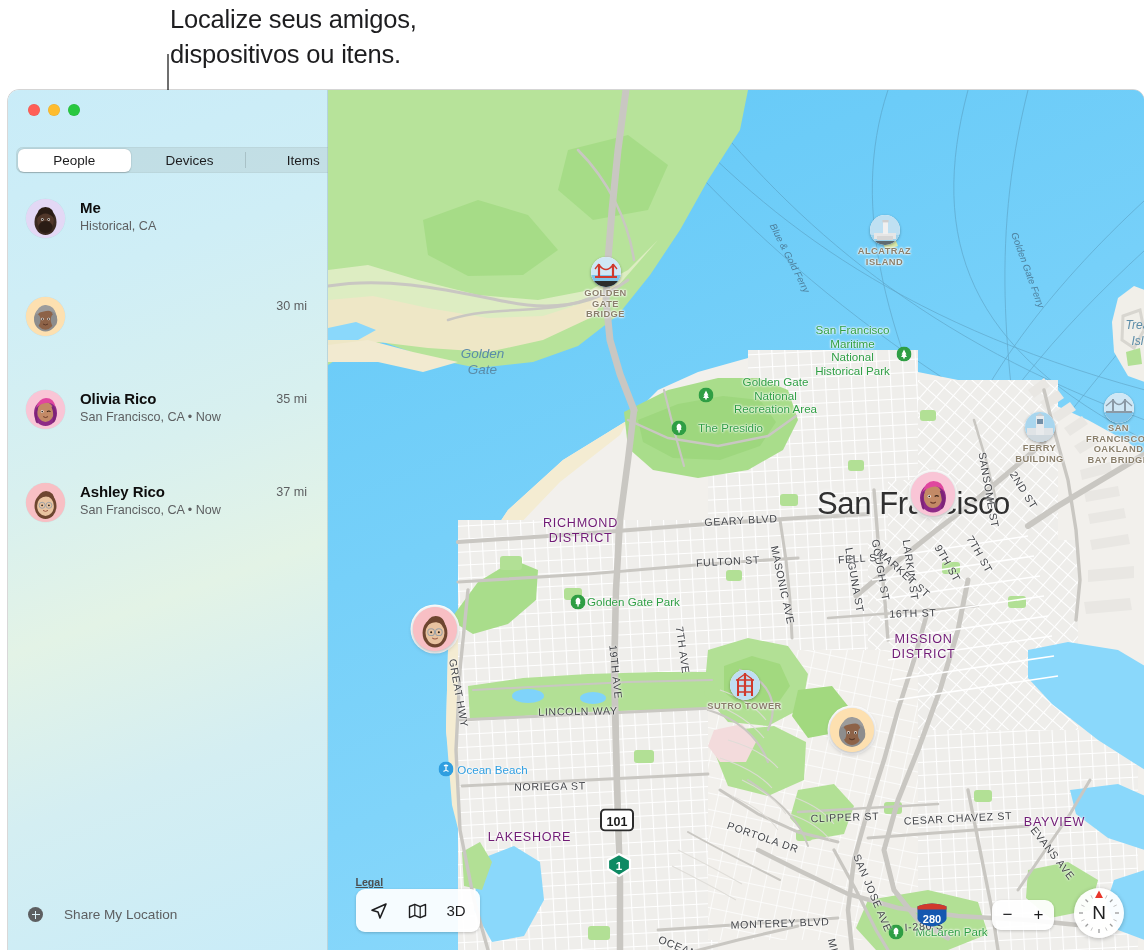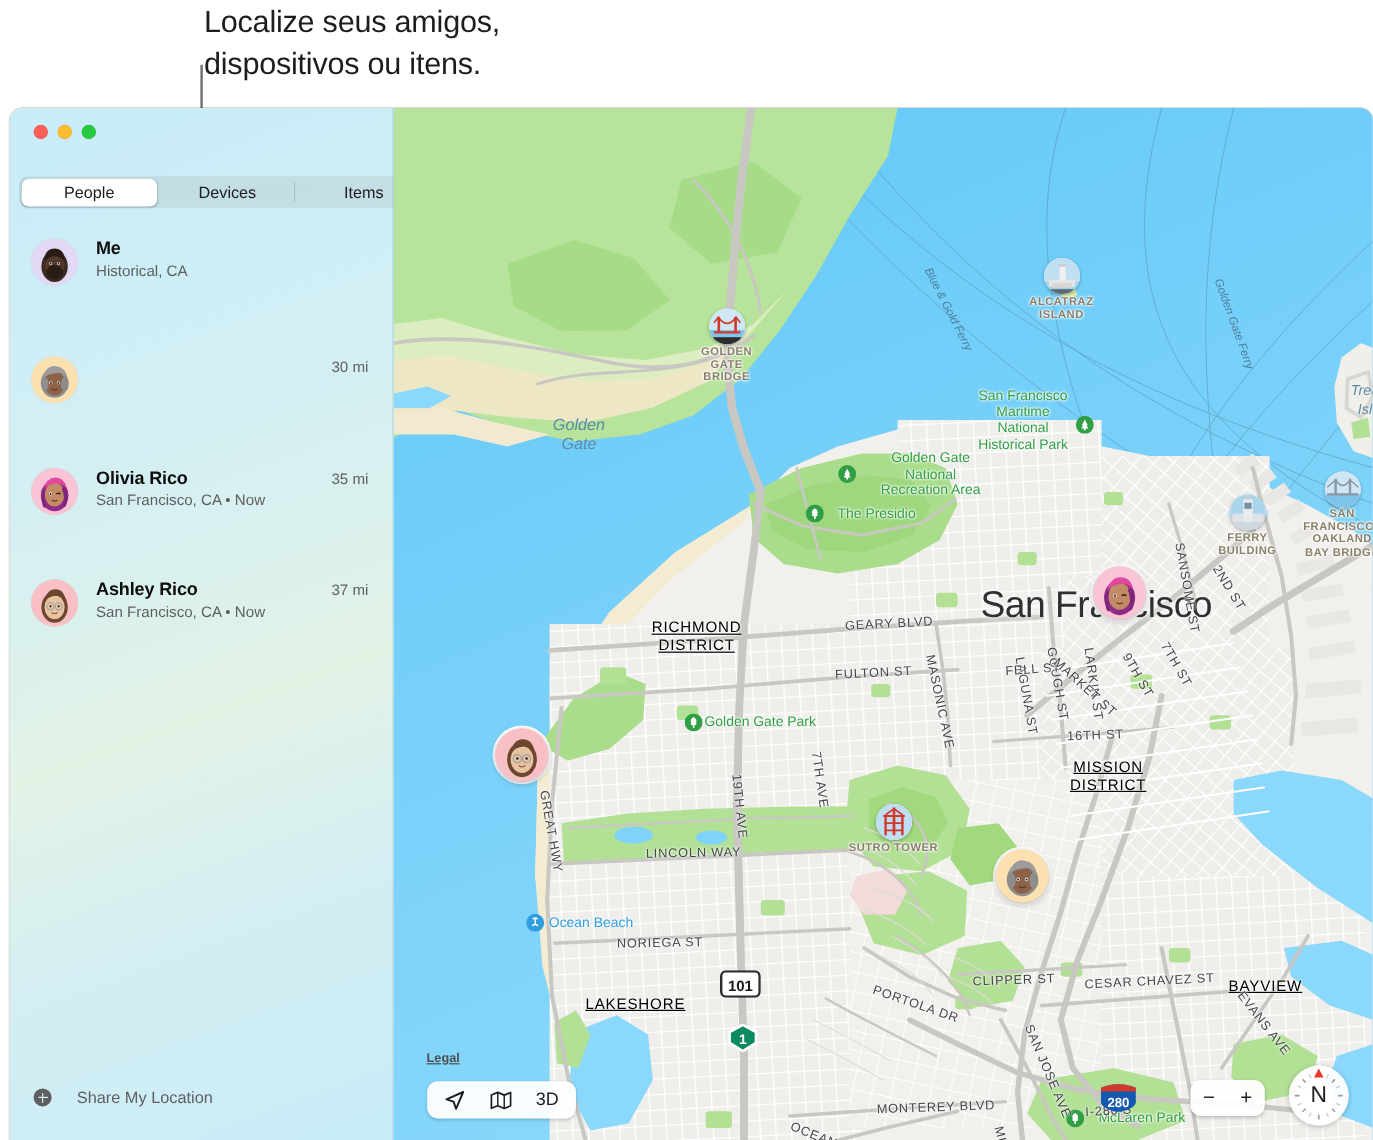--- a/index.html
+++ b/index.html
@@ -61,32 +61,32 @@
       font-size:9.3px;letter-spacing:.45px;color:#8a7f6b;font-weight:bold;line-height:10.5px;
       text-shadow:0 0 2px #fff,0 0 2px #fff,0 0 3px #fff;}
   .friend{width:44px;height:44px;border-radius:50%;box-shadow:0 1.5px 5px rgba(0,0,0,.30),0 0 0 2.5px #fff;overflow:hidden;}
   .friend svg{width:44px;height:44px;display:block;}
 
   .mlab{position:absolute;transform:translate(-50%,-50%);white-space:nowrap;text-align:center;pointer-events:none;}
   .lab-park{color:#2f9e44;font-size:11.6px;line-height:13.5px;font-weight:500;
       text-shadow:0 0 2px #fff,0 0 2px #fff,0 0 3px #fff;}
   .lab-city{color:#303030;font-size:31px;letter-spacing:-.4px;font-weight:500;
       text-shadow:0 0 4px rgba(255,255,255,.85),0 0 6px rgba(255,255,255,.7);}
-  .lab-dist{color:#000000;font-size:12.6px;letter-spacing:.7px;line-height:15px;
-      text-shadow:0 0 2px #fff,0 0 3px #fff;text-decoration:underline;}
+  .lab-dist{color:#701a75;font-size:12.6px;letter-spacing:.7px;line-height:15px;
+      text-shadow:0 0 2px #fff,0 0 3px #fff;}
   .lab-water{color:#5b8ca8;font-size:13.5px;font-style:italic;line-height:16px;}
   .lab-ferry{color:#4d7f9c;font-size:9.6px;font-style:italic;}
   .lab-st{color:#44464a;font-size:10.6px;letter-spacing:.7px;text-shadow:0 0 2px #fff,0 0 3px #fff;}
   .lab-beach{color:#2f9ee0;font-size:11.6px;text-shadow:0 0 2px #fff,0 0 3px #fff;}
 
   .shield{position:absolute;transform:translate(-50%,-50%);}
 
   #legal{position:absolute;left:28px;bottom:62px;font-size:10.6px;color:#4d5052;
       text-decoration:underline;font-weight:bold;}
-  #map-modes{position:absolute;left:28px;bottom:18px;height:31px;border-radius:9px;background:rgba(255,255,255,.93);
+  #map-modes{position:absolute;left:28px;bottom:18px;height:43px;border-radius:9px;background:rgba(255,255,255,.93);
       box-shadow:0 1px 3px rgba(0,0,0,.2);display:flex;align-items:center;padding:0 14px;gap:20px;}
   #map-modes .mi{display:flex;align-items:center;justify-content:center;color:#1d1d1f;font-size:15px;font-weight:500;}
   #zoomctl{position:absolute;right:90px;bottom:20px;height:30px;width:62px;border-radius:9px;
       background:rgba(255,255,255,.93);box-shadow:0 1px 3px rgba(0,0,0,.2);display:flex;align-items:center;
       justify-content:space-around;color:#1d1d1f;font-size:17px;}
   #compass{position:absolute;right:20px;bottom:12px;width:50px;height:50px;border-radius:50%;
       background:rgba(255,255,255,.95);box-shadow:0 1px 4px rgba(0,0,0,.25);display:flex;align-items:center;
       justify-content:center;}
   #compass .n{font-size:19px;color:#222;font-weight:500;}
 </style>

